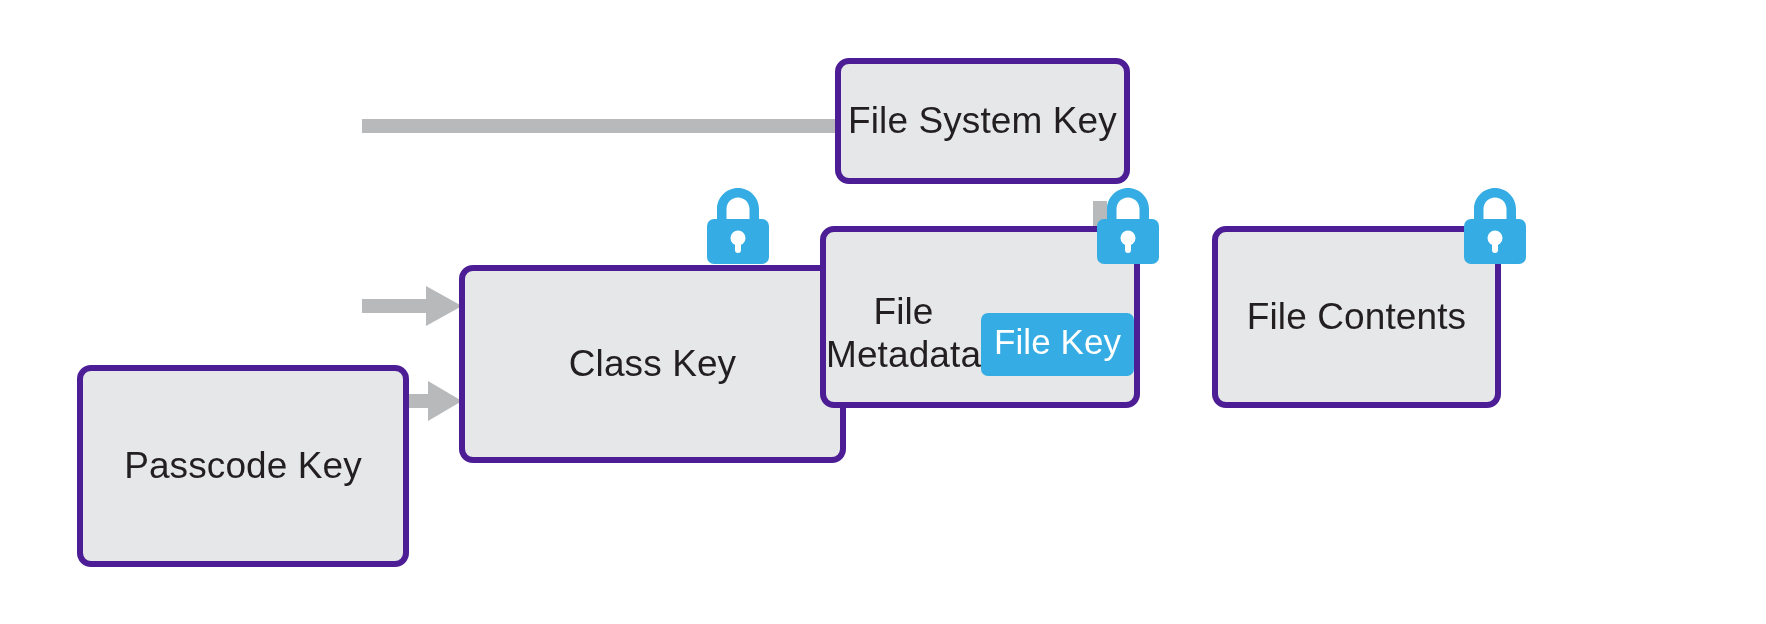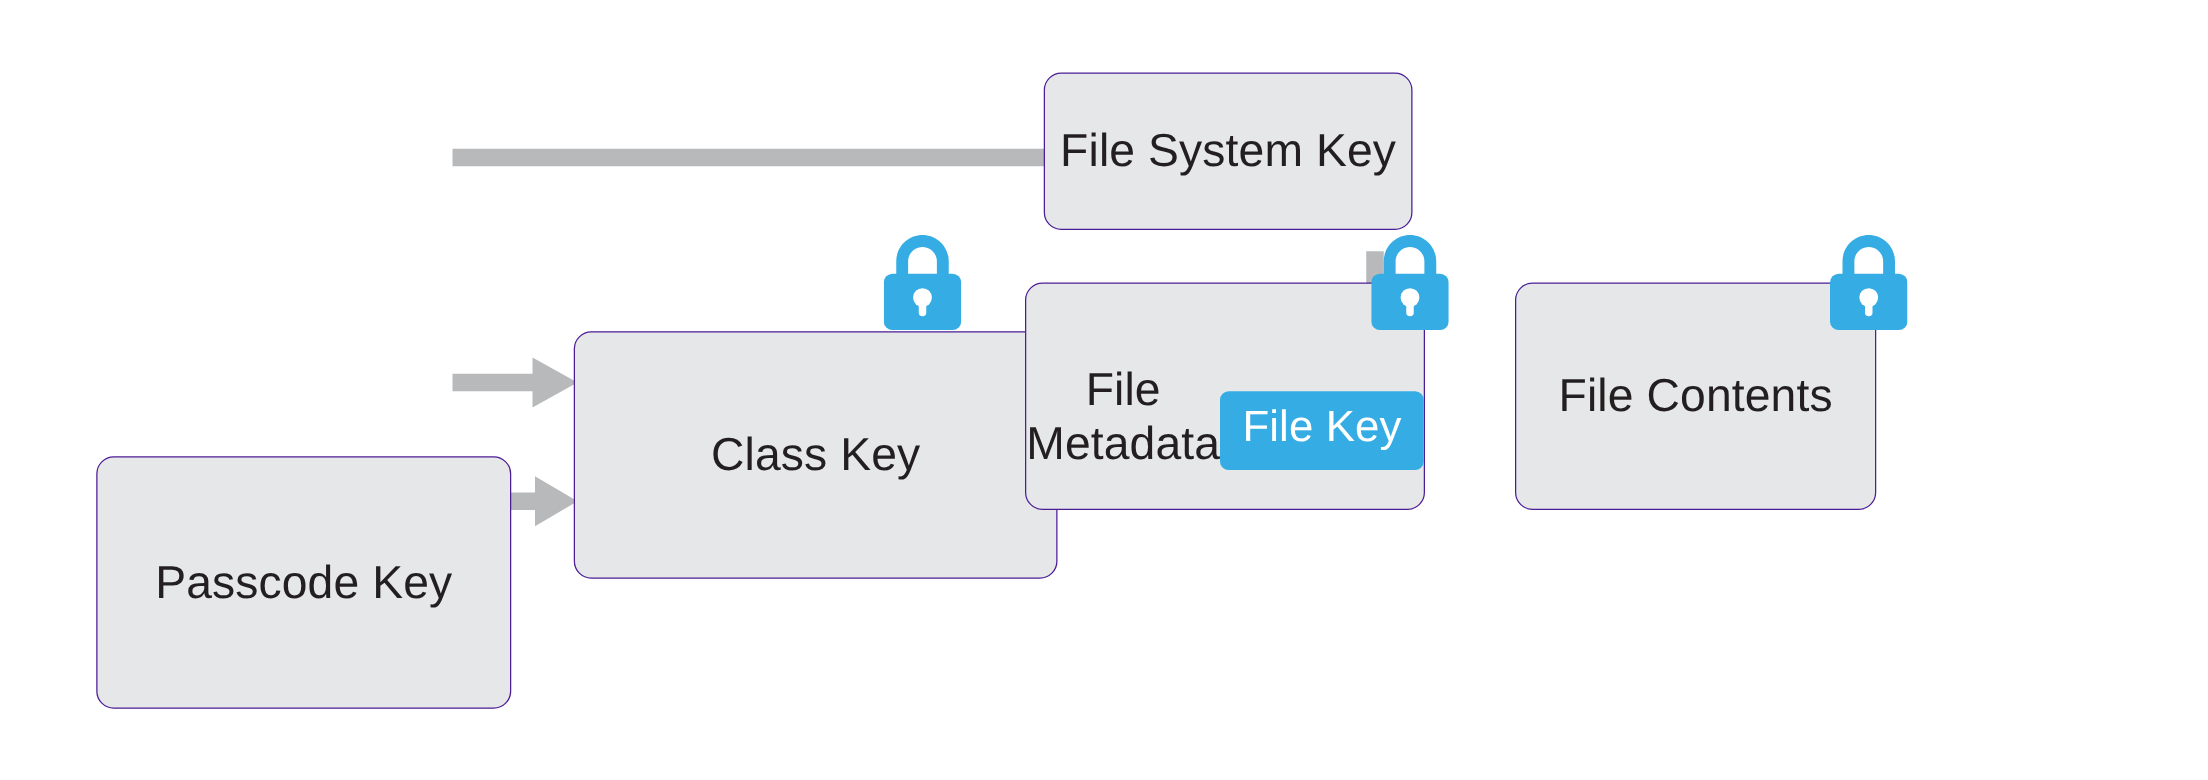--- a/index.html
+++ b/index.html
@@ -19,21 +19,21 @@
     height: 624px;
     background: #ffffff;
     overflow: hidden;
   }
 
   
   .node {
     position: absolute;
     box-sizing: border-box;
     background: #e5e7e8;
-    border: 1px solid #4c1d95;
+    border: 6px solid #4c1d95;
     border-radius: 14px;
     display: flex;
     align-items: center;
     justify-content: center;
     color: #231f20;
     font-size: 37px;
     font-weight: 400;
     letter-spacing: 0.1px;
     line-height: 1.15;
     text-align: center;

